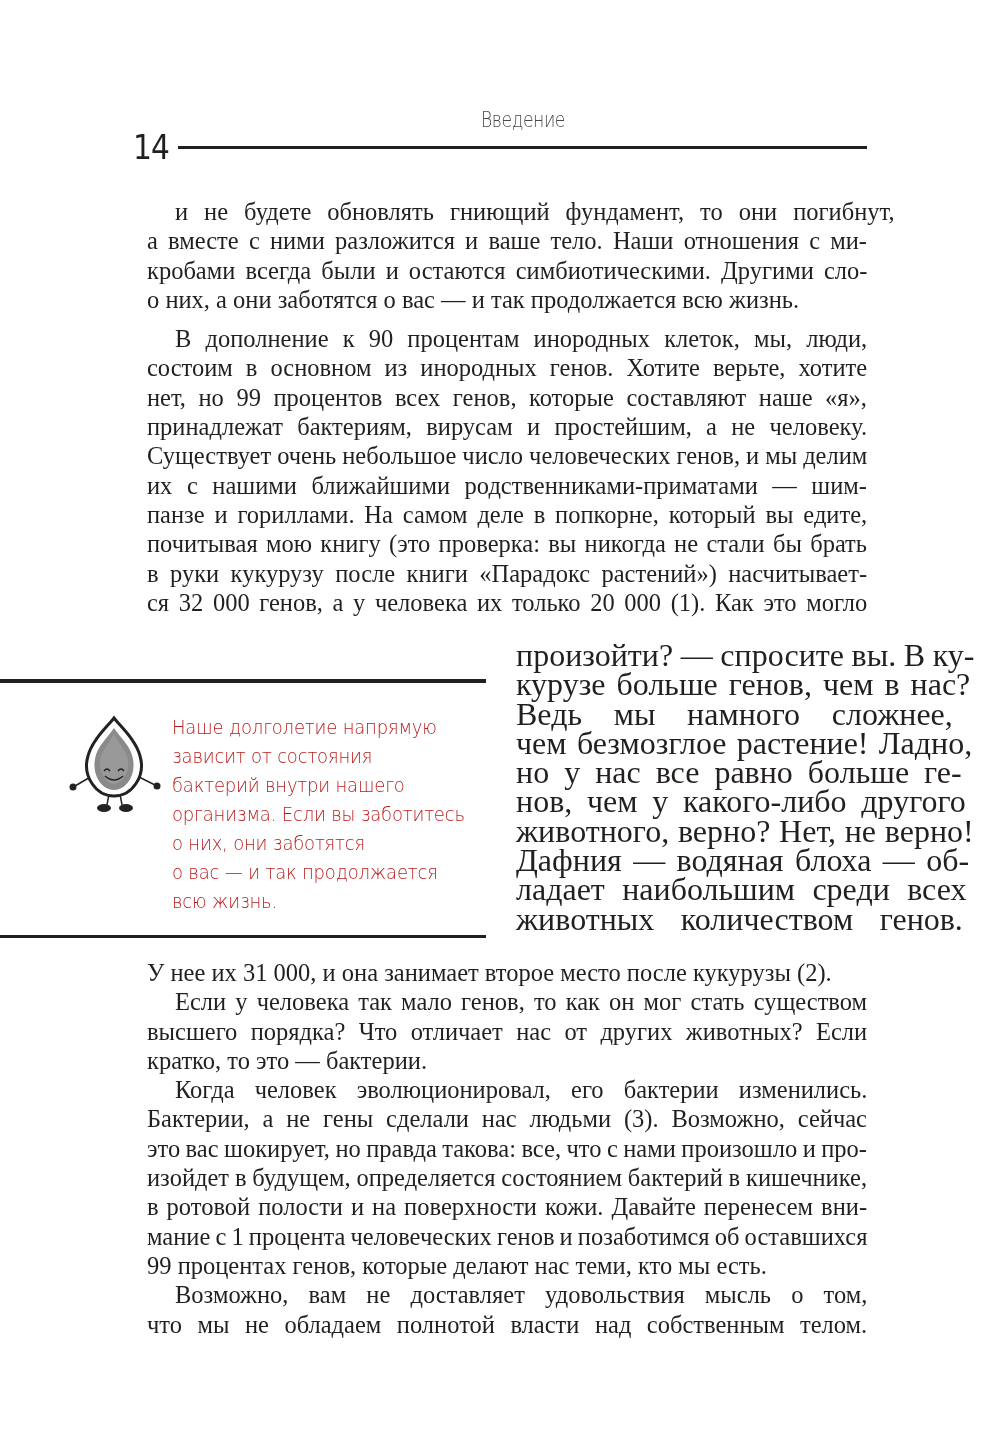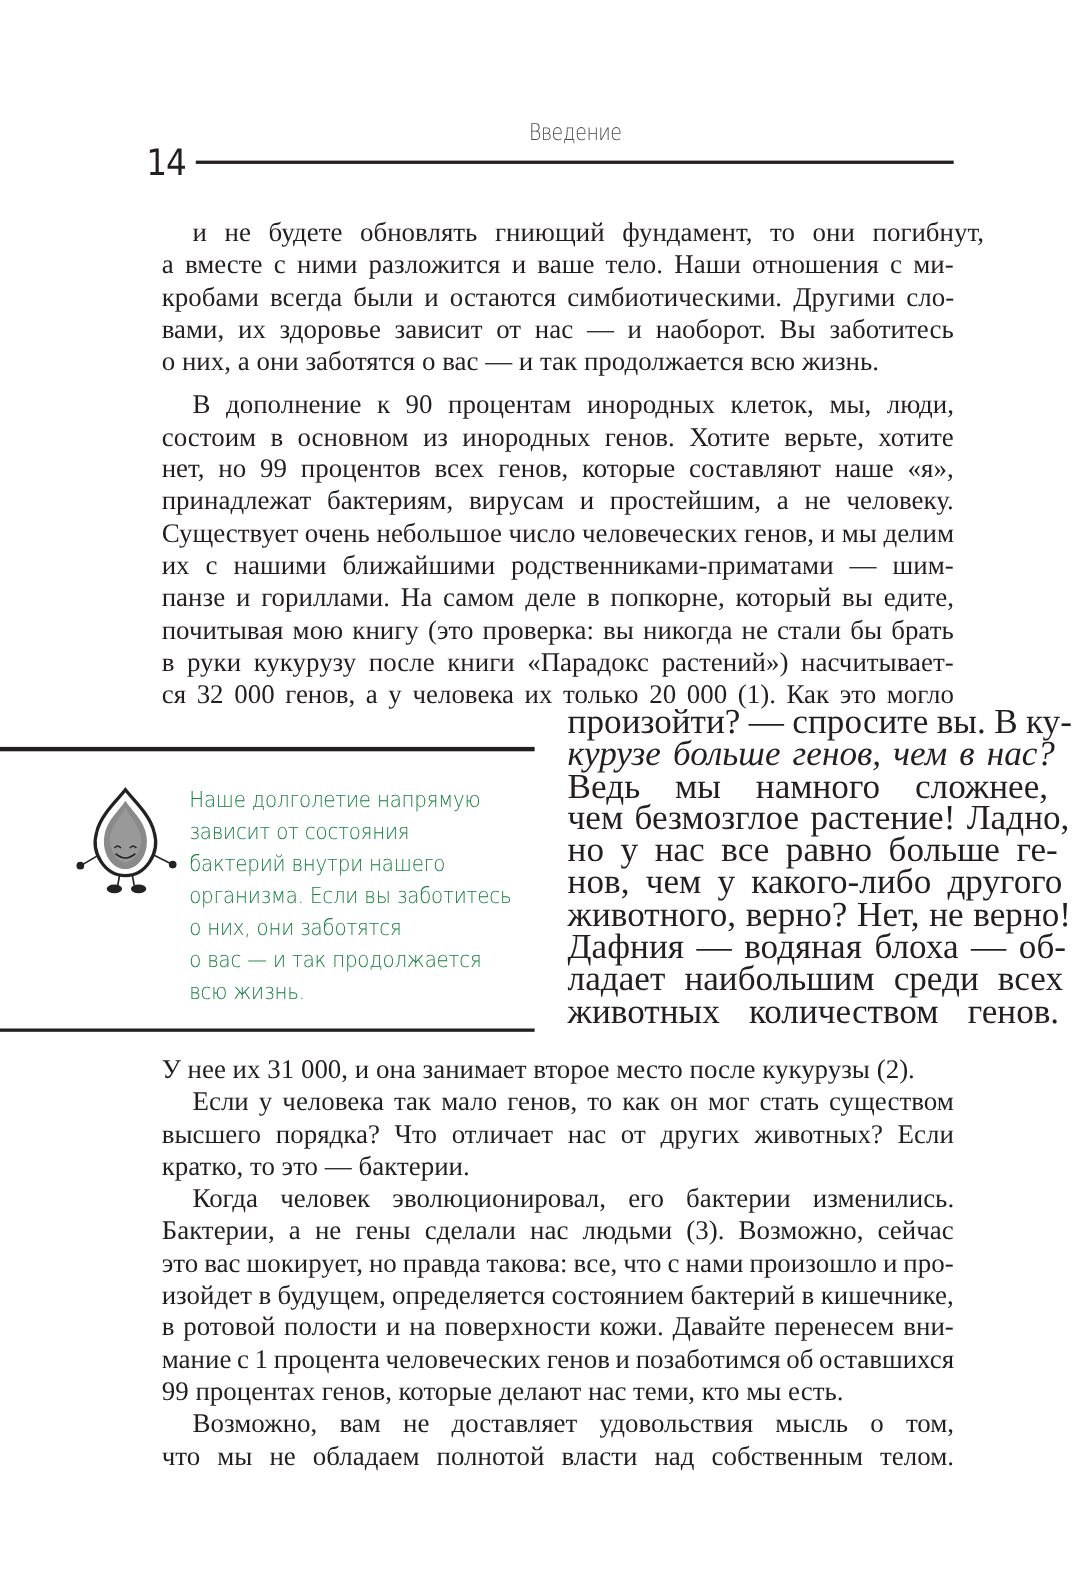--- a/index.html
+++ b/index.html
@@ -95,21 +95,21 @@
   .rule-top { top: 679px; height: 4px; }
   .rule-bottom { top: 935px; height: 3px; }
   .callout-text {
     position: absolute;
     left: 172px;
     top: 713px;
     width: 320px;
     font-family: "DejaVu Sans", "Liberation Sans", sans-serif;
     font-size: 20px;
     line-height: 29px;
-    color: #15803d;
+    color: #b91c1c;
     font-weight: 300;
     letter-spacing: -0.2px;
   }
   .callout-text span {
     display: block;
     white-space: nowrap;
     transform: scaleX(0.9);
     transform-origin: left center;
   }
   .mascot {
@@ -124,21 +124,20 @@
 <body>
 
 <div class="running-title">Введение</div>
 <div class="page-number">14</div>
 <div class="header-rule"></div>
 
 <div class="text-block" id="block-top">
   <span class="line" style="display: block; word-spacing: 9.875px; margin-left: 28px;">и не будете обновлять гниющий фундамент, то они погибнут,</span>
   <span class="line" style="display: block; word-spacing: 4.09091px;">а вместе с ними разложится и ваше тело. Наши отношения с ми-</span>
   <span class="line" style="display: block; word-spacing: 4px;">кробами всегда были и остаются симбиотическими. Другими сло-</span>
-  <span class="line" style="display: block; word-spacing: 6.3px;">вами, их здоровье зависит от нас — и наоборот. Вы заботитесь</span>
   <span class="line last">о них, а они заботятся о вас — и так продолжается всю жизнь.</span>
 
   <span class="line indent" style="display: block; word-spacing: 8px; margin-top: 10px;">В дополнение к 90 процентам инородных клеток, мы, люди,</span>
   <span class="line" style="display: block; word-spacing: 6.875px;">состоим в основном из инородных генов. Хотите верьте, хотите</span>
   <span class="line" style="display: block; word-spacing: 2.44444px;"><span>нет, но </span><span class="bold">99 процентов всех генов, которые составляют наше «я»,</span></span>
   <span class="line" style="display: block; word-spacing: 1.42857px;"><span class="bold">принадлежат бактериям, вирусам и простейшим, а не человеку</span><span>.</span></span>
   <span class="line" style="display: block; word-spacing: -0.125px;">Существует очень небольшое число человеческих генов, и мы делим</span>
   <span class="line" style="display: block; word-spacing: 8.33333px;">их с нашими ближайшими родственниками-приматами — шим-</span>
   <span class="line" style="display: block; word-spacing: 3.7px;">панзе и гориллами. На самом деле в попкорне, который вы едите,</span>
   <span class="line" style="display: block; word-spacing: 2.1px;">почитывая мою книгу (это проверка: вы никогда не стали бы брать</span>
@@ -177,21 +176,21 @@
   <span>бактерий внутри нашего</span>
   <span>организма. Если вы заботитесь</span>
   <span>о них, они заботятся</span>
   <span>о вас — и так продолжается</span>
   <span>всю жизнь.</span>
 </div>
 <div class="rule-bottom"></div>
 
 <div id="block-wrap">
   <span class="line" style="display: block; word-spacing: -0.4px;">произойти? — спросите вы. В ку-</span>
-  <span class="line" style="display: block; word-spacing: 3px; font-style: italic;">курузе больше генов, чем в нас?</span>
+  <span class="line" style="display: block; word-spacing: 3px;">курузе больше генов, чем в нас?</span>
   <span class="line" style="display: block; word-spacing: 23.6667px;">Ведь мы намного сложнее,</span>
   <span class="line" style="display: block; word-spacing: 2.33333px;">чем безмозглое растение! Ладно,</span>
   <span class="line" style="display: block; word-spacing: 7px;">но у нас все равно больше ге-</span>
   <span class="line" style="display: block; word-spacing: 6.75px;">нов, чем у какого-либо другого</span>
   <span class="line" style="display: block; word-spacing: 0.75px;">животного, верно? Нет, не верно!</span>
   <span class="line" style="display: block; word-spacing: 3.4px;">Дафния — водяная блоха — об-</span>
   <span class="line" style="display: block; word-spacing: 9.33333px;">ладает наибольшим среди всех</span>
   <span class="line" style="display: block; word-spacing: 18.5px;">животных количеством генов.</span>
 </div>
 

